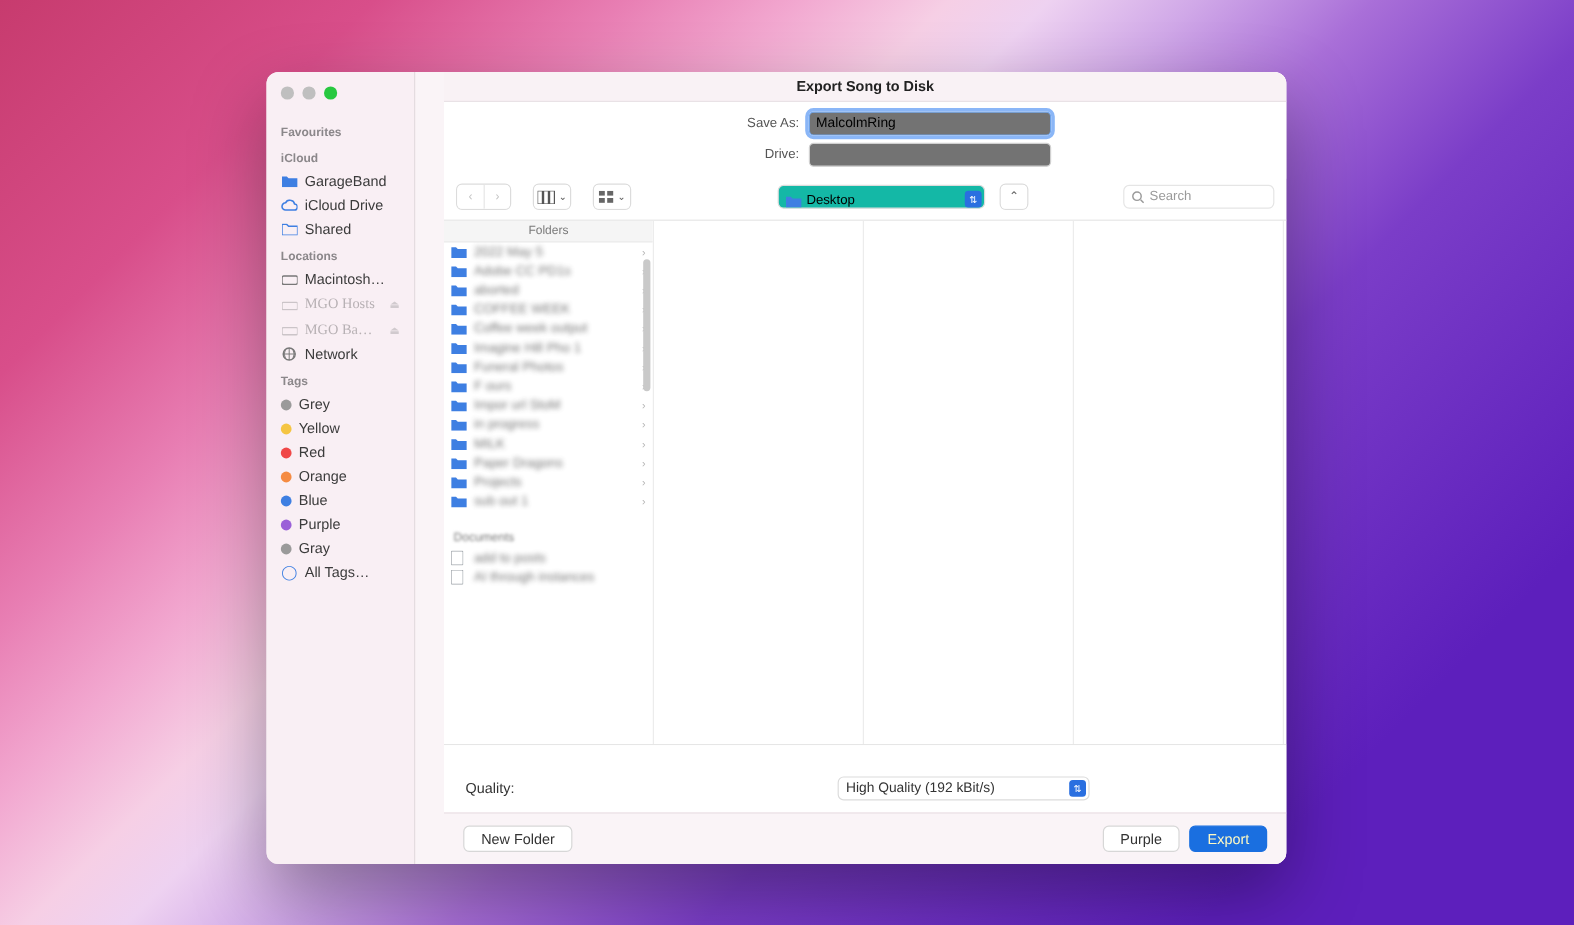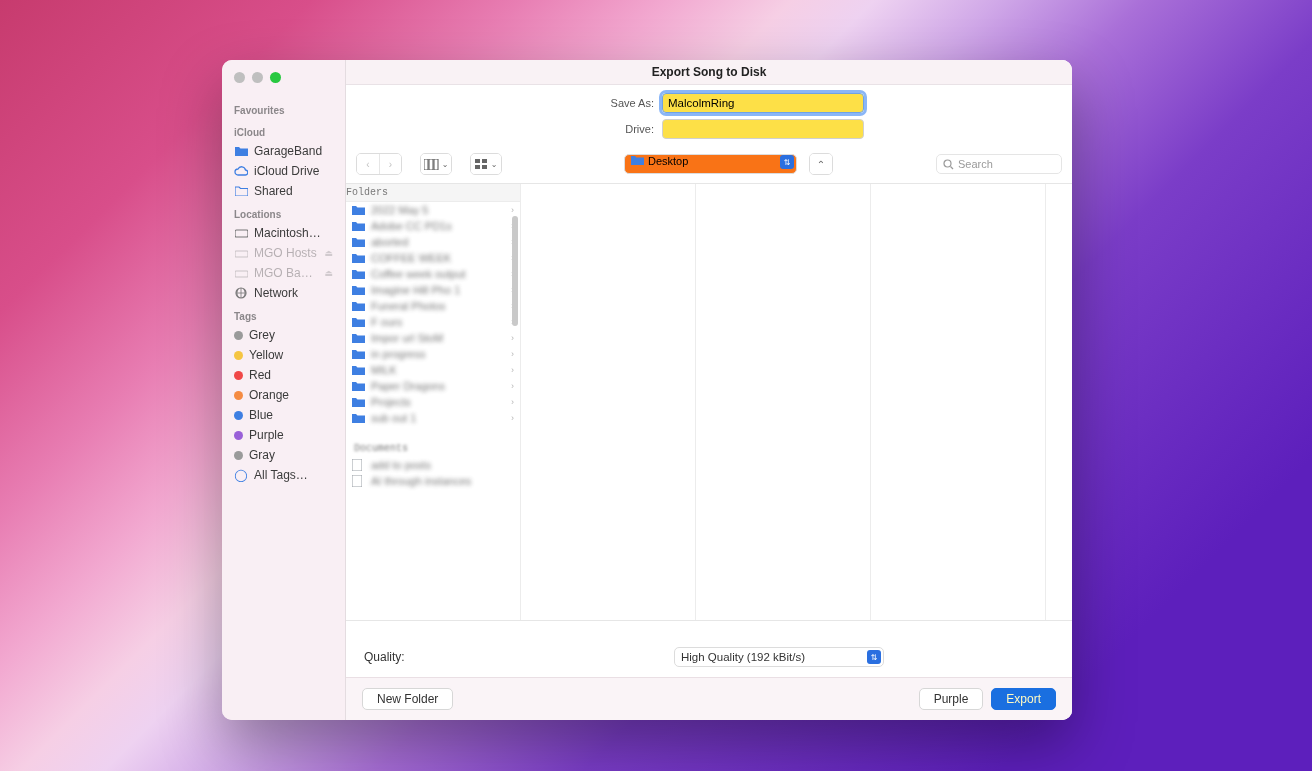--- a/index.html
+++ b/index.html
@@ -19,50 +19,50 @@
   width: 124px; flex: 0 0 124px; background: rgba(248,238,243,0.9);
   padding: 6px 0 0 0; border-right: 1px solid #e4dce0;
   font-size: 11px; color: #444;
 }
 .traffic { display:flex; gap:7px; padding: 6px 0 14px 12px; }
 .tl { width:11px; height:11px; border-radius:50%; }
 .tl.r { background:#bfbfbf; } .tl.y { background:#bfbfbf; } .tl.g { background:#28c840; }
 .sb-head { font-size:10px; color:#8b878a; padding: 8px 12px 3px; font-weight:600; }
 .sb-item { display:flex; align-items:center; gap:6px; padding:3px 12px; color:#3b3b3b; cursor:default; font-size:12px; }
 .sb-item .ic { width:14px; display:flex; justify-content:center; color:#3e7fe2; }
-.sb-item.dim .ic, .sb-item.dim span { opacity:0.35; filter: blur(0.5px); }
+.sb-item.dim .ic, .sb-item.dim span { opacity:0.35; filter: blur(0.5px); font-family: Liberation Serif, serif; }
 .tag-dot { width:9px; height:9px; border-radius:50%; flex:0 0 9px; }
 
-.main { flex:1; display:flex; flex-direction:column; background:#fff; }
+.main { flex:1; display:flex; flex-direction:column; background:#fff;margin-left:24px; }
 .titlebar { height:25px; display:flex; justify-content:center; align-items:center; font-size:12px; font-weight:600; background:#f9f2f5; border-bottom:1px solid #e9e2e6; color:#222;}
 .form-top { background:#fff; padding:8px 0 10px; display:flex; flex-direction:column; align-items:center; gap:6px; }
 .form-row { display:flex; align-items:center; gap:8px; }
 .form-row label { width:100px; text-align:right; font-size:11px; color:#555; }
 .text-input {
   width:202px; height:20px; font-size:11.5px; padding:0 5px;
-  border:1px solid #d0d0d0; border-radius:4px; background:#fde047;
+  border:1px solid #d0d0d0; border-radius:4px; background:#737373;
 }
 .text-input.focused { outline:3px solid #8ab6f7; border-color:#6fa2e5;}
 
 .toolbar { display:flex; align-items:center; padding:4px 10px 8px; gap:6px; }
 .btn-group { display:flex; border:1px solid #dcdcdc; border-radius:5px; overflow:hidden; background:#fff; }
 .tb-btn { width:22px; height:20px; display:flex; align-items:center; justify-content:center; font-size:10px; color:#666; background:#fff; }
 .tb-btn + .tb-btn { border-left:1px solid #e6e6e6; }
 .tb-btn.wide { width:30px; }
 .tb-btn.disabled { color:#c3c3c3; }
 .tb-sep { flex:0 0 6px; }
-.location-popup { display:flex; align-items:flex-start; width:173px; height:20px; border:1px solid #dcdcdc; border-radius:5px; background:#f97316; padding:0 2px 0 6px; font-size:11px; }
+.location-popup { display:flex; align-items:flex-end; width:173px; height:20px; border:1px solid #dcdcdc; border-radius:5px; background:#14b8a6; padding:0 2px 0 6px; font-size:11px; }
 .location-popup .fold-ic { color:#3e7fe2; margin-right:4px; font-size:11px;}
 .location-popup .stepper { width:14px; height:14px; border-radius:3px; background:#2a6fe0; color:#fff; font-size:8px; display:flex; align-items:center; justify-content:center; margin-left:auto;}
 .toolbar-spacer { flex:1; }
 .search-field { display:flex; align-items:center; width:126px; height:20px; border:1px solid #e5e5e5; border-radius:5px; background:#fff; padding:0 6px; font-size:11px; color:#9a9a9a; gap:4px;}
 
 .browser { flex:1; display:flex; border-top:1px solid #e6e6e6; border-bottom:1px solid #e6e6e6; overflow:hidden;}
 .col { width:175px; border-right:1px solid #ececec; overflow-y:auto; position:relative;}
-.col-head { position:sticky; top:0; background:#f5f5f5; font-size:10px; color:#7a7a7a; text-align:left; padding:3px 0; border-bottom:1px solid #ececec;font-family:Liberation Mono, monospace;}
+.col-head { position:sticky; top:0; background:#f5f5f5; font-size:10px; color:#7a7a7a; text-align:center; padding:3px 0; border-bottom:1px solid #ececec;}
 .file-row { display:flex; align-items:center; gap:5px; padding:2px 6px; font-size:11px; color:#3a3a3a; }
 .file-row .fic { width:14px; color:#3e7fe2; font-size:11px;}
 .file-row .lbl { flex:1; white-space:nowrap; overflow:hidden; text-overflow:ellipsis; }
 .file-row .chev { color:#b5b5b5; font-size:9px;}
 .file-row.blur .lbl { filter: blur(2px); opacity:0.7;}
 .file-row.doc .fic { color:#9aa0a6; }
 .scrollbar-fake { position:absolute; right:2px; top:32px; width:6px; height:110px; background:#c9c9c9; border-radius:3px;}
 
 .options { background:#fff; padding:14px 18px 10px; font-size:12px; color:#333;}
 .radio-row { display:flex; gap:14px; justify-content:center; align-items:center; padding-left:300px;}

